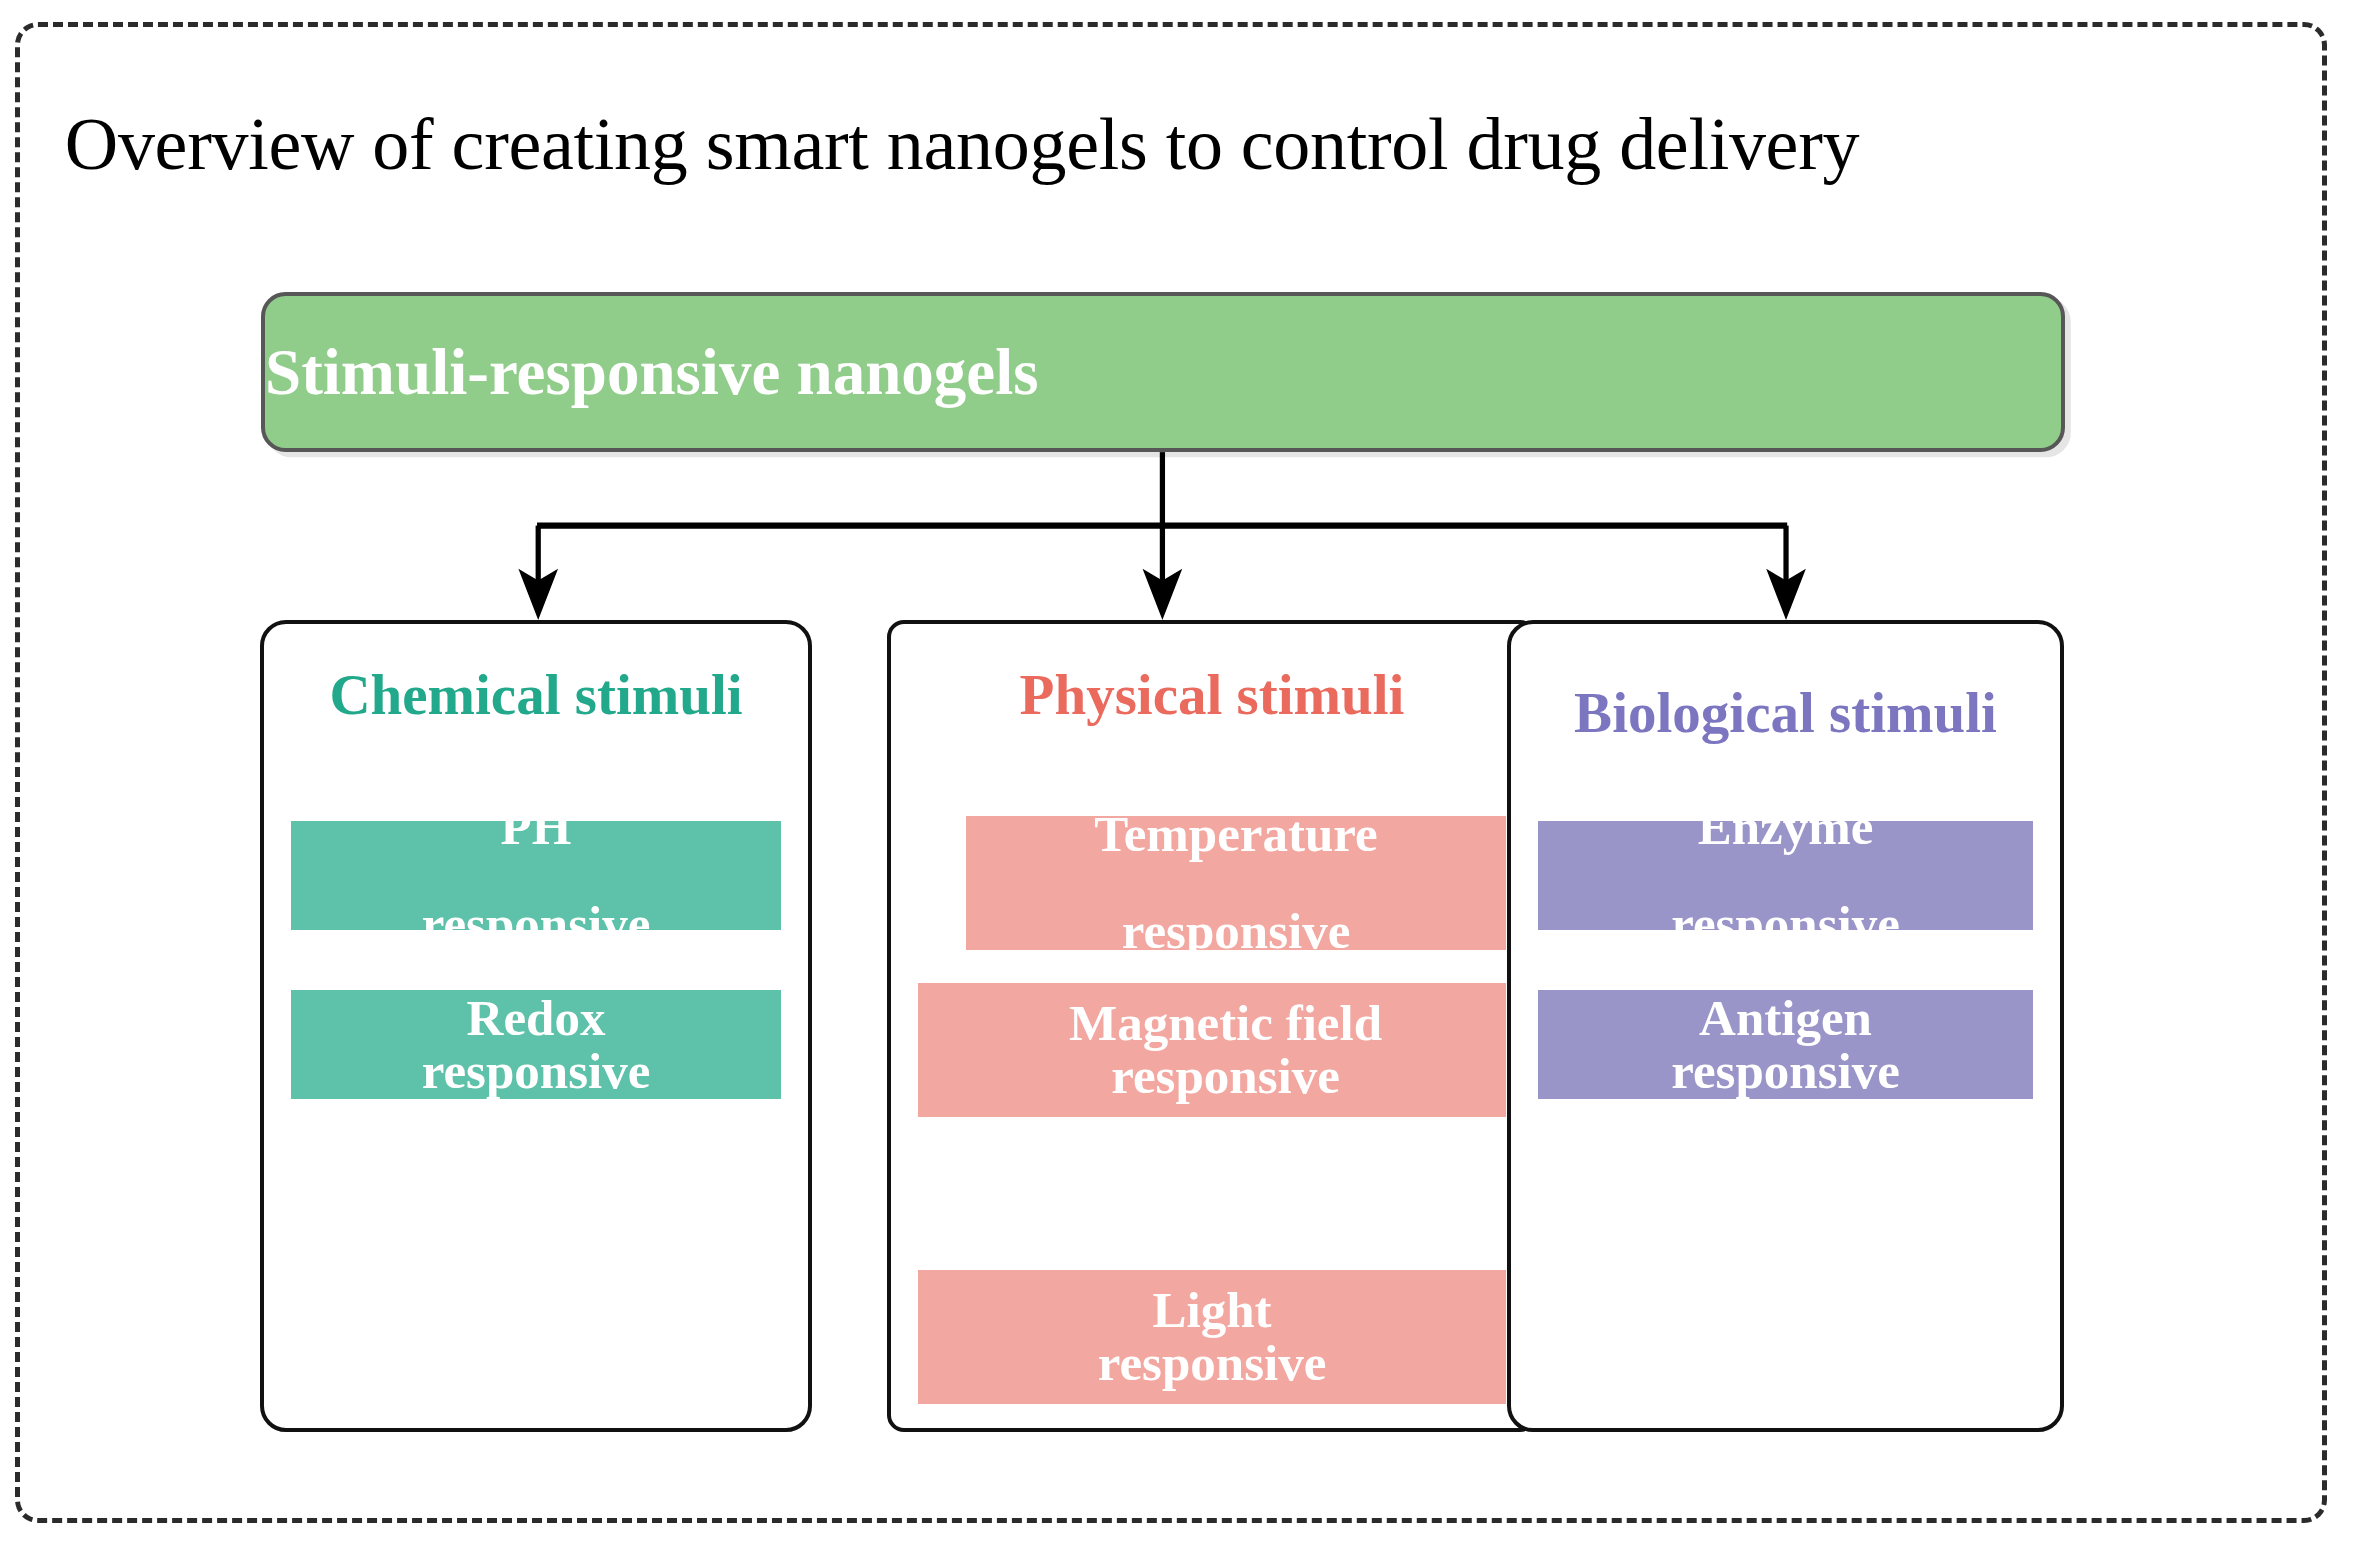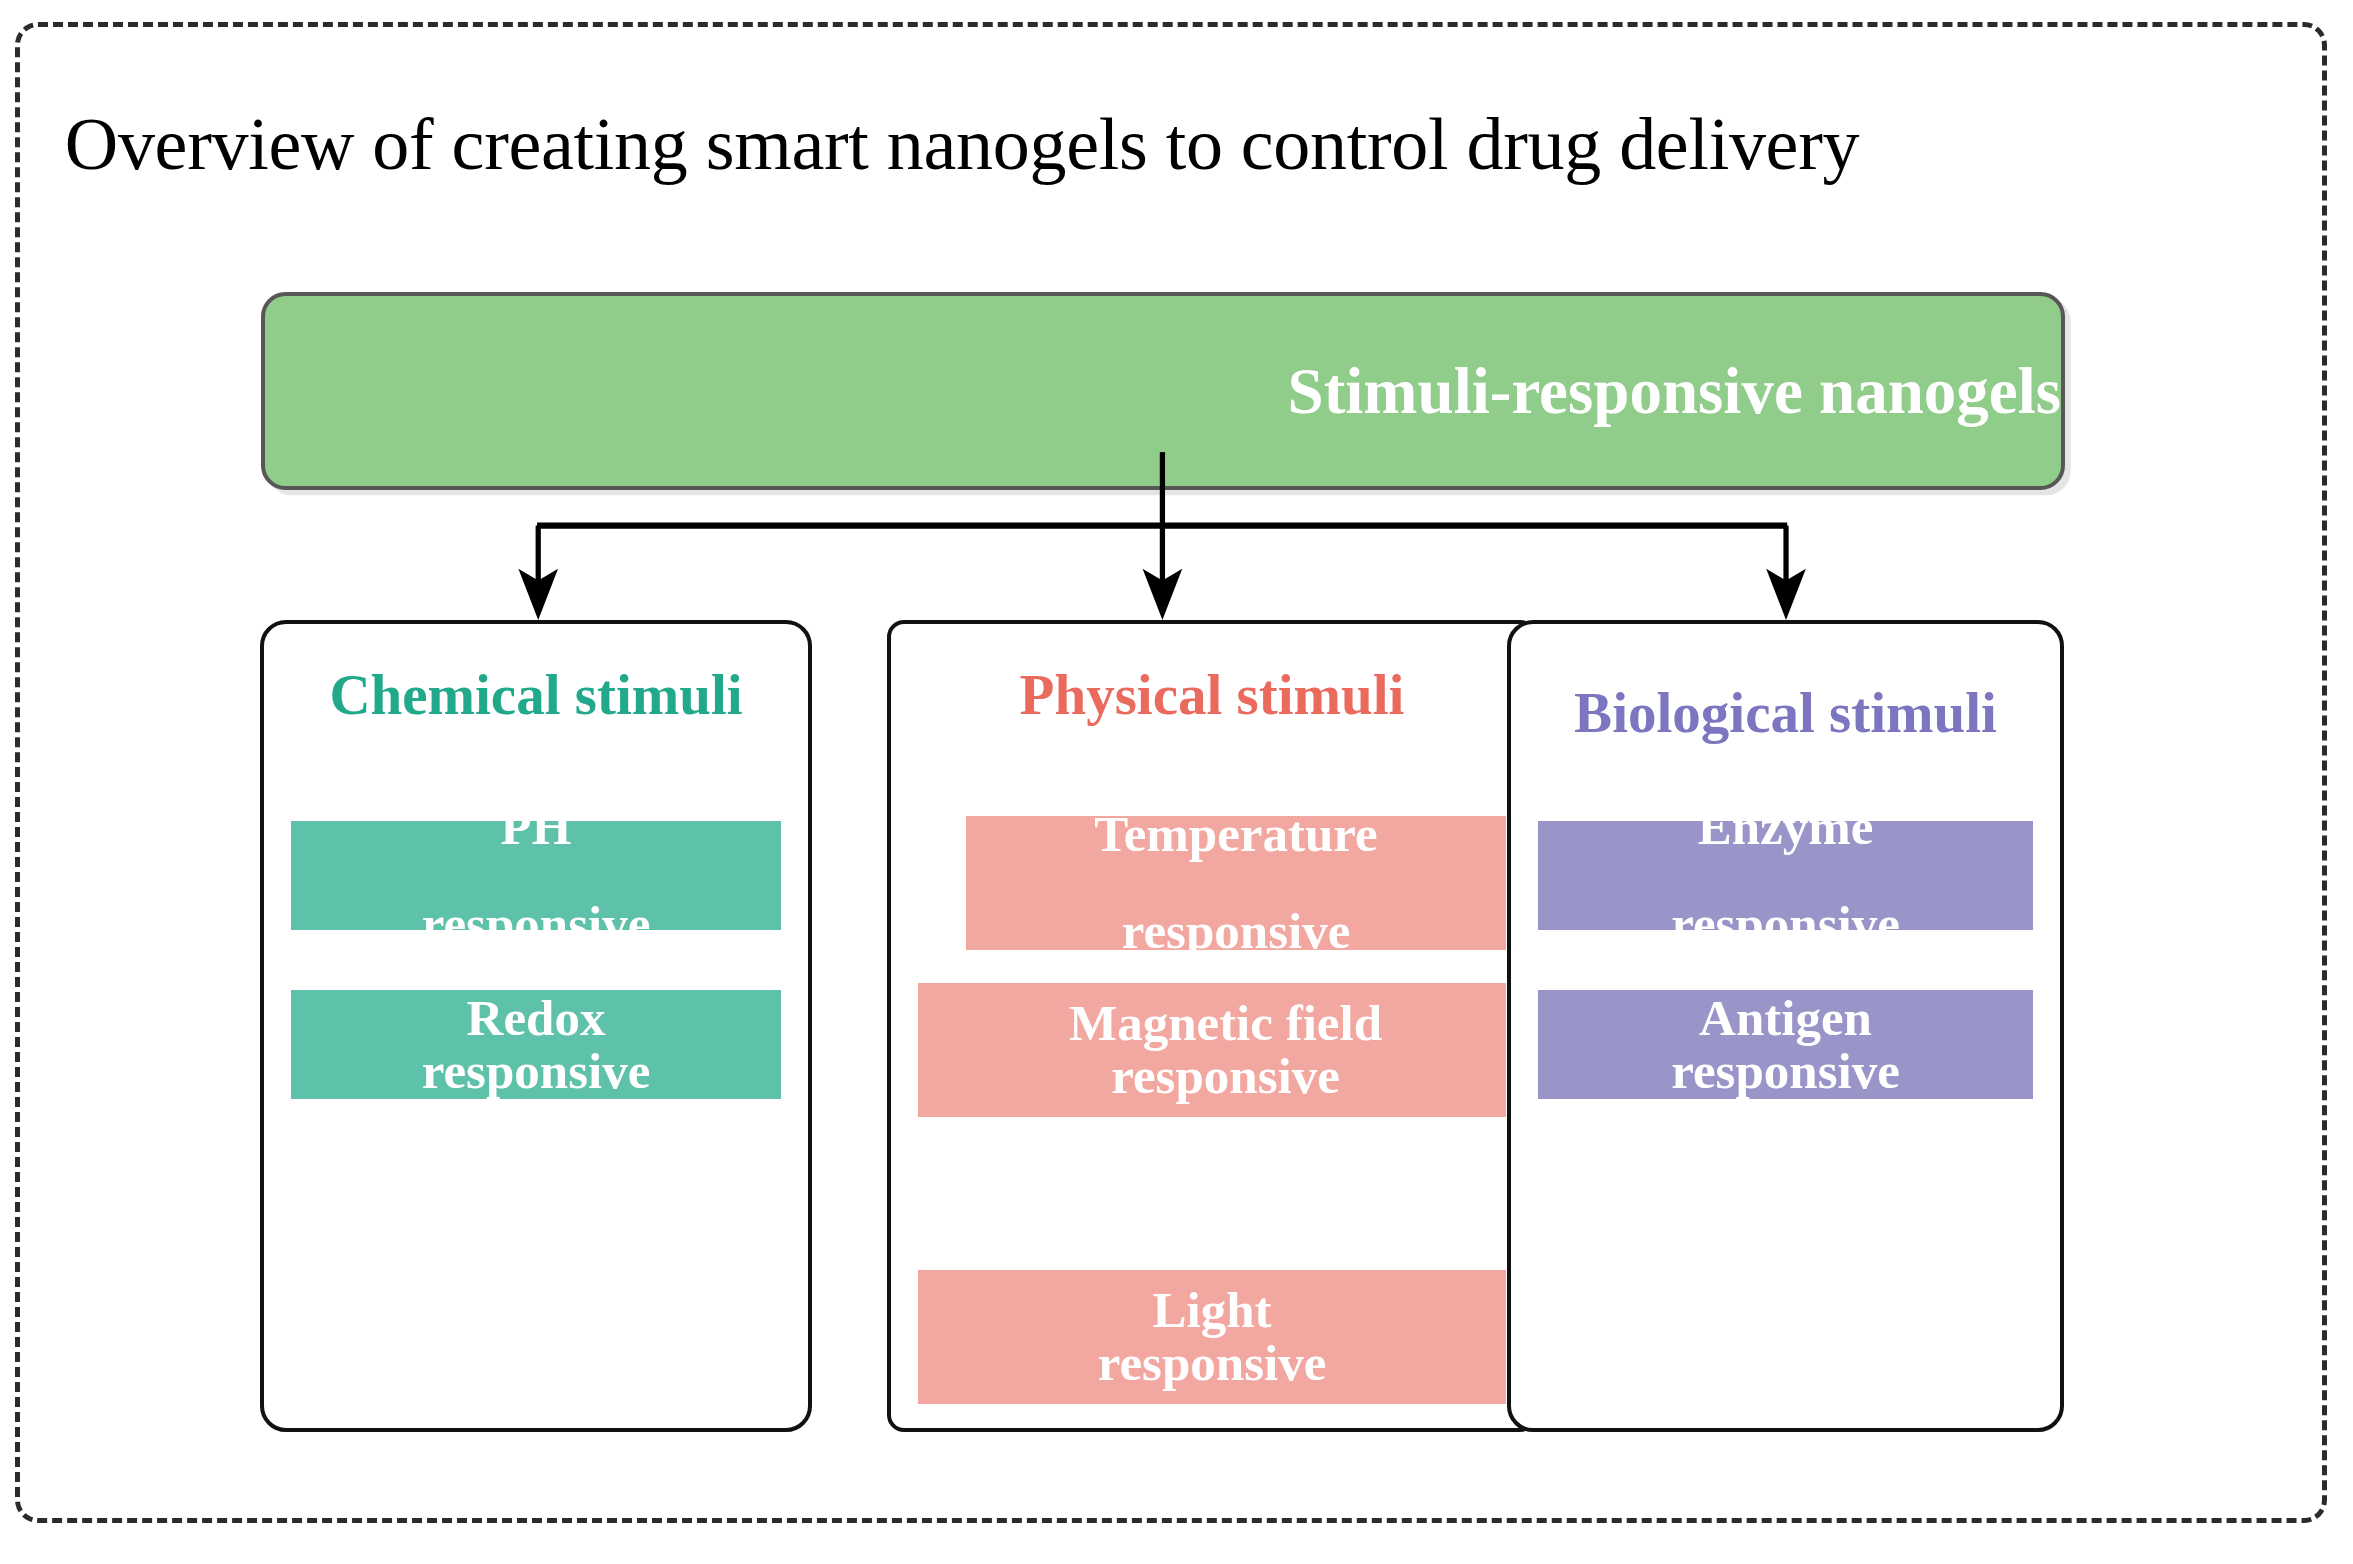--- a/index.html
+++ b/index.html
@@ -43,29 +43,29 @@
     letter-spacing: -0.3px;
     white-space: nowrap;
   }
 
   
   .root-node {
     position: absolute;
     left: 261px;
     top: 292px;
     width: 1804px;
-    height: 198px;
+    height: 160px;
     background: #90cc8a;
     border: 4.1px solid #575757;
     border-radius: 24.5px;
     box-sizing: border-box;
     box-shadow: 5.8px 5.3px 0 rgba(0,0,0,0.10);
     display: flex;
     align-items: center;
-    justify-content: flex-end;
+    justify-content: flex-start;
   }
   .root-node .root-label {
     font-size: 65px;
     font-weight: bold;
     color: #ffffff;
     line-height: 1;
     white-space: nowrap;
   }
 
   

